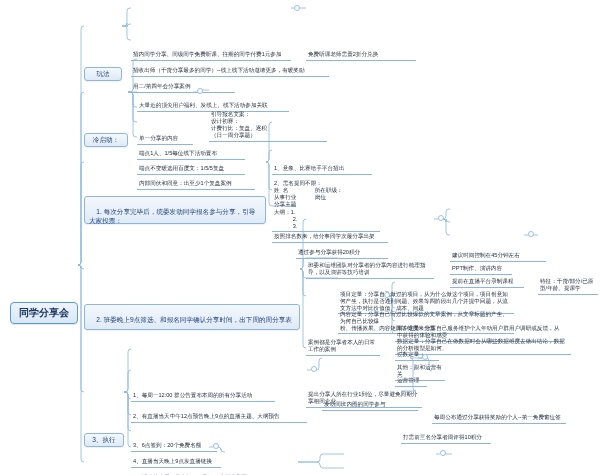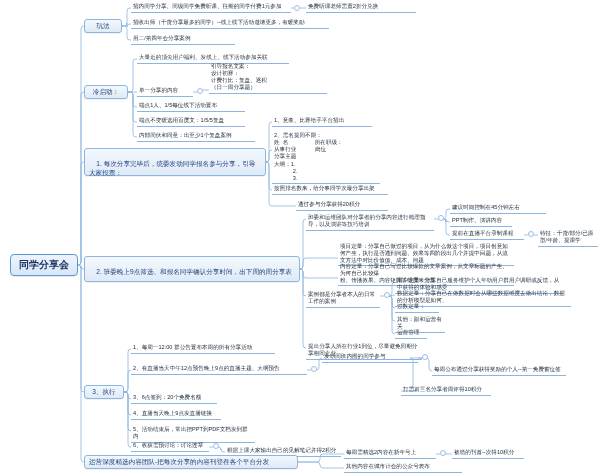--- a/index.html
+++ b/index.html
@@ -10,20 +10,21 @@
     overflow:hidden;
     position:relative;
   }
   #canvas{position:absolute;left:0;top:0;width:600px;height:475px;}
   svg.links{position:absolute;left:0;top:0;width:600px;height:475px;overflow:visible;pointer-events:none;}
   .node{
     position:absolute;
     box-sizing:border-box;
     white-space:pre-wrap;
     line-height:1.28;
+    margin-top:48px;
   }
   
   .n-root{
     background:linear-gradient(180deg,#eef4fc 0%,#d8e7f8 100%);
     border:1px solid #5b9bd5;
     border-radius:4px;
     color:#1f3864;
     font-weight:bold;
     font-size:10px;
     text-align:center;

